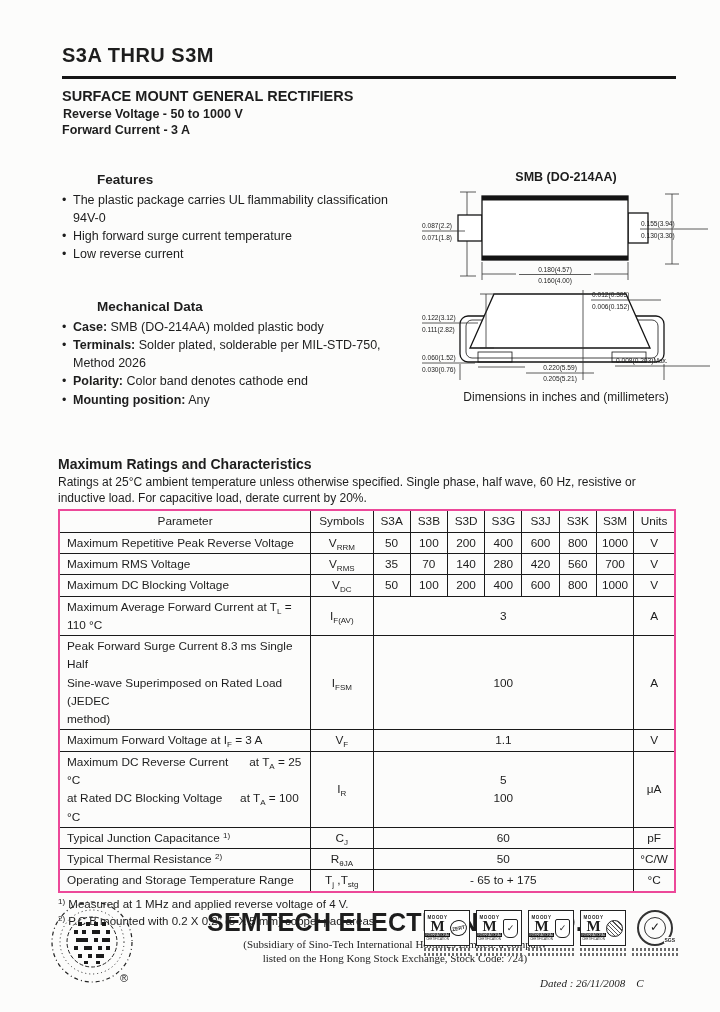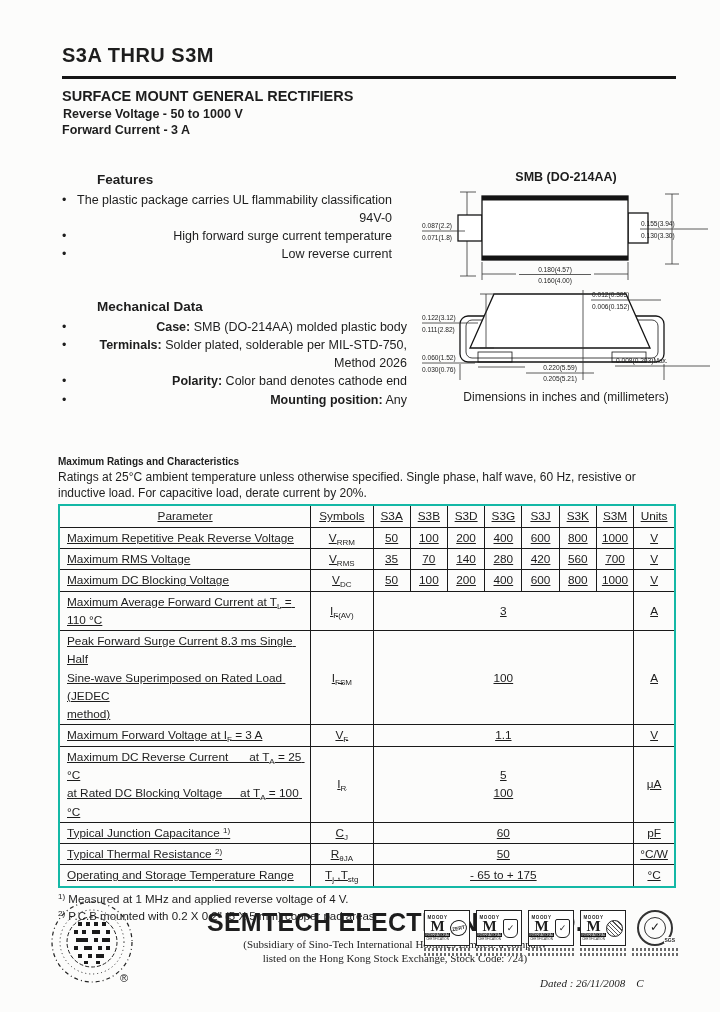--- a/index.html
+++ b/index.html
@@ -16,38 +16,38 @@
   .sub1{left:62px;top:88px;font-size:14.5px;font-weight:bold;}
   .sub2{left:50px;top:107px;font-size:12.5px;font-weight:bold;padding-left:13px;}
   .sub3{left:62px;top:123px;font-size:12.5px;font-weight:bold;}
 
   
   .features{left:62px;top:172px;width:330px;}
   .mech{left:62px;top:299px;width:345px;}
   .sec-h{font-size:13.5px;font-weight:bold;margin-bottom:4px;padding-left:35px;}
   .bullet-item{display:flex;font-size:12.5px;line-height:1.45;}
   .bullet-item .b{width:11px;flex:none;}
-  .bullet-item .t{flex:1;text-align:right;}
+  .bullet-item .t{flex:1;}
 
   
   .pkg{left:420px;top:170px;width:292px;}
   .pkg-title{text-align:center;font-size:12.5px;font-weight:bold;margin-bottom:4px;}
   .pkg svg{display:block;}
   .pkg text{font-family:"Liberation Sans",sans-serif;font-size:6.6px;fill:#222;}
   .pkg .ln{stroke:#333;stroke-width:0.8;fill:none;}
   .pkg .shape{stroke:#141414;stroke-width:1.3;fill:#fff;}
   .pkg .shape2{stroke:#141414;stroke-width:0.8;fill:none;}
   .pkg-caption{text-align:center;font-size:12px;margin-top:6px;}
 
   
   .ratings{left:58px;top:456px;width:620px;}
-  .ratings-h{font-size:10px;font-weight:bold;}
+  .ratings-h{font-size:14px;font-weight:bold;}
   .ratings-note{font-size:12px;line-height:1.35;margin-top:2px;margin-bottom:3px;width:620px;}
   table.specs{border-collapse:collapse;width:618px;table-layout:fixed;
-              font-size:11.8px;border:2px solid #14b8a6;text-decoration:underline;}
+              font-size:11.8px;border:2px solid #ec4899;}
   table.specs th,table.specs td{border:1px solid #1a1a1a;padding:1px 3px;
               text-align:center;font-weight:normal;vertical-align:middle;line-height:1.55;}
   table.specs .c-param{text-align:left;padding-left:7px;white-space:pre-wrap;}
   .footnotes{margin-top:3px;font-size:11.5px;line-height:1.5;}
 
   
   .logo{left:48px;top:900px;}
   .company{left:160px;top:908px;width:470px;text-align:center;}
   .company-name{font-size:25px;font-weight:bold;letter-spacing:.3px;font-family:"Liberation Sans",sans-serif;}
   .company-sub{font-size:11px;font-family:"Liberation Serif",serif;line-height:1.3;}

